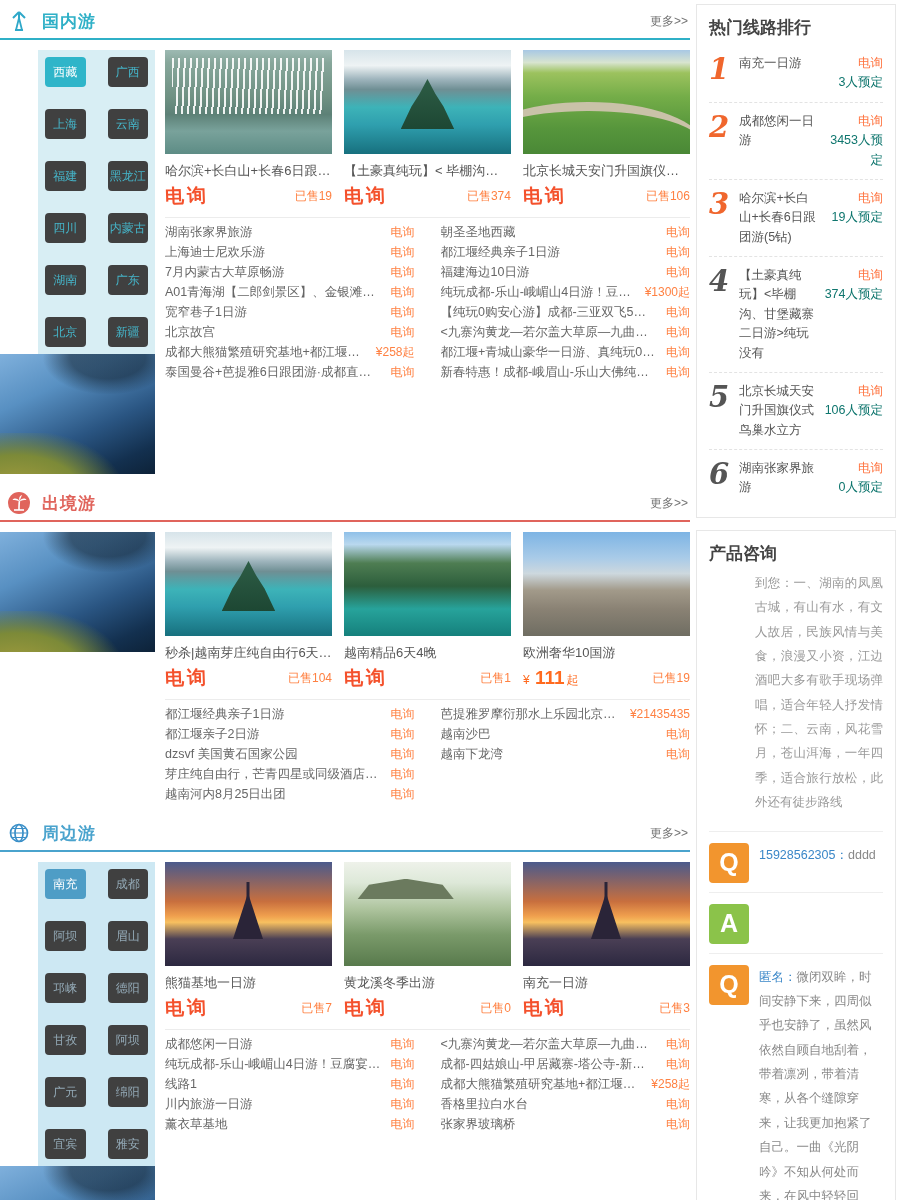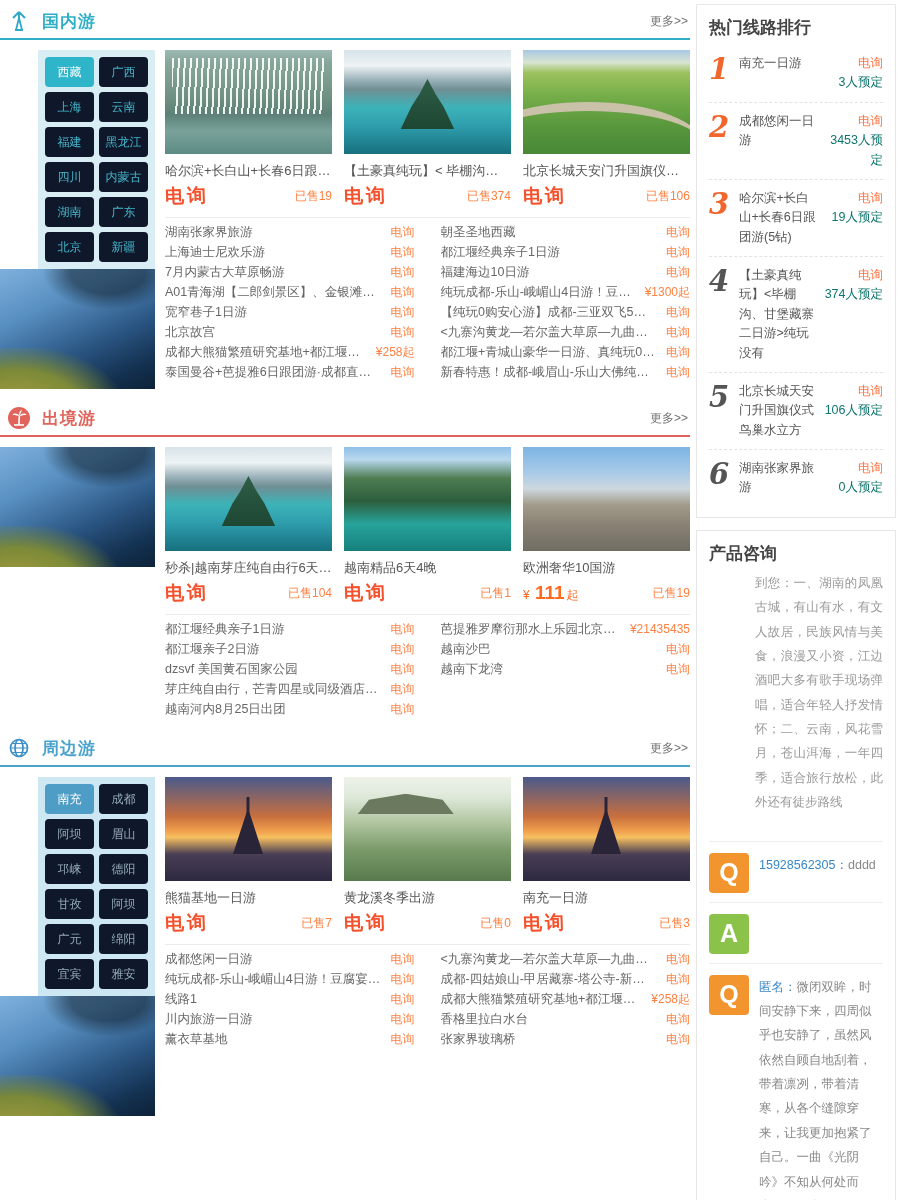--- a/index.html
+++ b/index.html
@@ -14,22 +14,22 @@
 
   
   .sec { margin-bottom:12px; }
   .sec-head { display:flex; align-items:center; height:36px; border-bottom:2px solid var(--accent); padding:0 2px 0 6px; }
   .sec-icon { width:26px; height:26px; margin-right:10px; display:flex; align-items:center; justify-content:center; }
   .sec-icon svg { width:24px; height:24px; }
   .sec-title { font-size:17px; font-weight:bold; color:var(--accent); letter-spacing:1px; }
   .more { margin-left:auto; font-size:12px; color:#737373; text-decoration:none; cursor:pointer; }
   .sec-body { display:flex; padding-top:10px; }
   .tag-panel { width:155px; flex:0 0 155px; }
-  .tags { background:var(--panel); padding:7px; display:grid; grid-template-columns:1fr 1fr; gap:5px;margin-left:38px; }
-  .tag { background:#0f172a; border-radius:4px; height:30px; line-height:30px; text-align:center;
+  .tags { background:var(--panel); padding:7px; display:grid; grid-template-columns:1fr 1fr; gap:22px;margin-left:38px; }
+  .tag { background:#404040; border-radius:4px; height:30px; line-height:30px; text-align:center;
          font-size:12px; color:var(--tagText); cursor:pointer; }
   .tag.active { background:var(--activeBg); color:#fff; }
   .side-photo { height:120px; width:155px; }
   .content { flex:1; padding-left:10px; min-width:0; }
   .cards { display:flex; gap:12px; }
   .card { width:calc((100% - 24px)/3); cursor:pointer; min-width:0; }
   .card-img { height:104px; position:relative; overflow:hidden; }
   .card-title { font-size:13px; color:#555; margin:8px 0 3px; white-space:nowrap; overflow:hidden; text-overflow:ellipsis; }
   .card-row { display:flex; align-items:center; justify-content:space-between; height:26px; }
   .stamp { font-family:"DejaVu Serif","Liberation Serif",serif; font-weight:bold; font-size:19px;
@@ -78,21 +78,21 @@
   .rank-item { display:flex; padding:9px 0; border-bottom:1px dashed #e3e3e3; cursor:pointer; }
   .rank-item:last-child { border-bottom:none; }
   .rank-num { font-family:"DejaVu Serif","Liberation Serif",serif; font-style:italic; font-weight:bold;
               font-size:29px; width:30px; flex:0 0 30px; line-height:1.1; color:#555; }
   .rank-item.hot .rank-num { color:#f0662d; }
   .rank-mid { flex:1; font-size:12.5px; color:#555; line-height:1.55; padding-right:4px; min-width:0; }
   .rank-right { width:62px; flex:0 0 62px; text-align:right; font-size:12.5px; line-height:1.55; }
   .rank-inq { display:block; color:#ff7440; }
   .rank-booked { color:#0f766e; word-break:break-all; }
 
-  .consult-intro { padding-left:46px; color:#999; font-size:12.5px; line-height:1.95; text-align:justify; margin-bottom:26px; }
+  .consult-intro { padding-left:46px; color:#999; font-size:12.5px; line-height:1.95; text-align:justify; margin-bottom:16px; }
   .qa-item { display:flex; gap:10px; padding:11px 0 9px; border-top:1px solid #eee; }
   .qa-icon { width:40px; height:40px; flex:0 0 40px; border-radius:4px; color:#fff; font-size:25px; font-weight:bold;
              display:flex; align-items:center; justify-content:center; }
   .qa-icon.q { background:#f2952e; }
   .qa-icon.a { background:#8bc34a; }
   .qa-text { flex:1; font-size:12.5px; color:#888; line-height:1.95; min-width:0; word-break:break-all; }
   .qa-name { color:#3a87c8; }
 </style>
 </head>
 <body>

